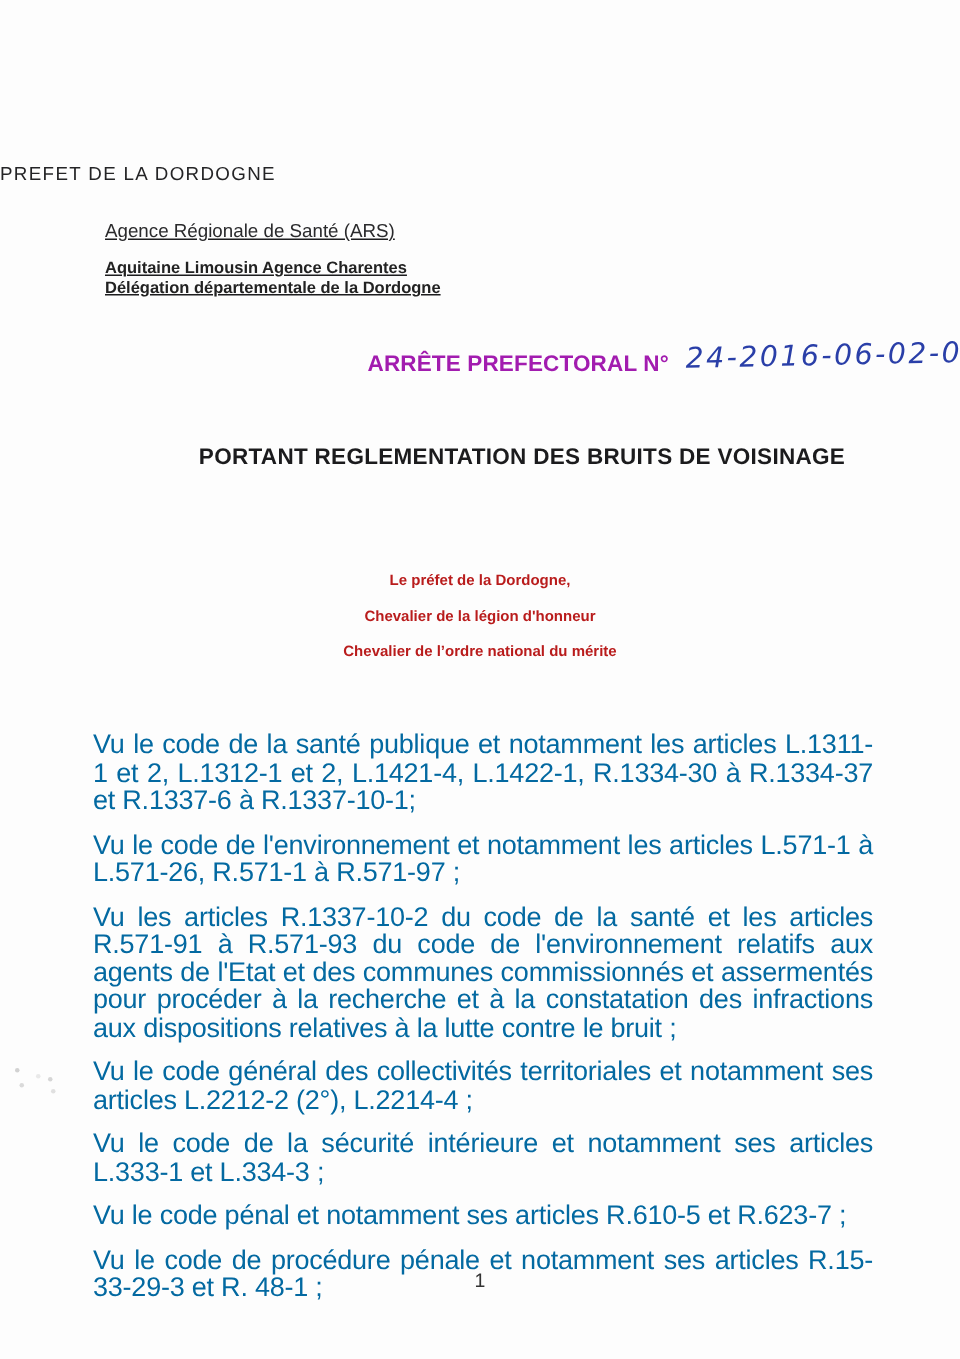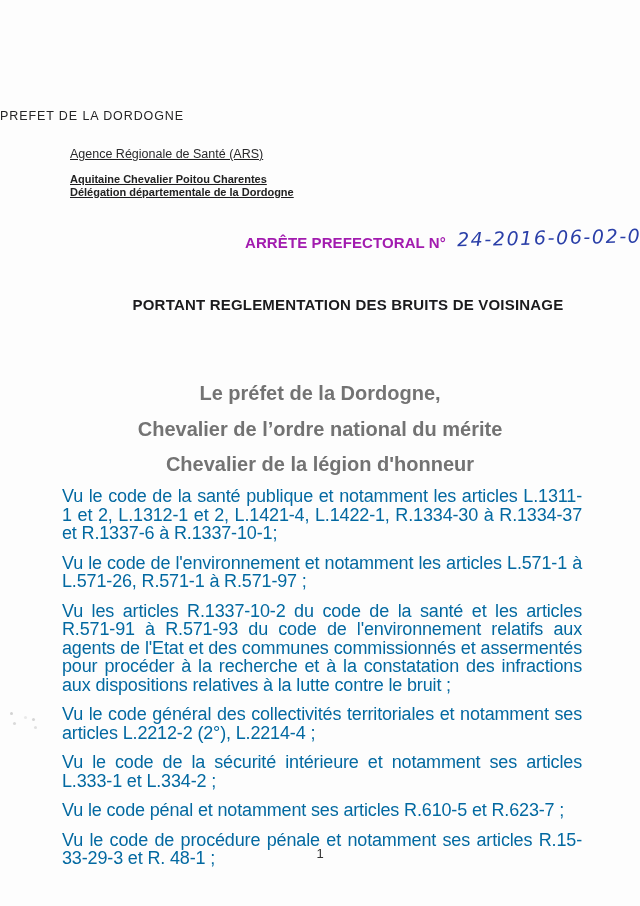--- a/index.html
+++ b/index.html
@@ -74,21 +74,21 @@
     letter-spacing: 0.2px;
     margin-left: 28px;
   }
 
   
   .salutation {
     position: absolute; top: 382px; left: 0; width: 100%;
     text-align: center;
   }
   .salutation-line {
-    font-size: 20px; font-weight: bold; color: #737373;
+    font-size: 10px; font-weight: bold; color: #b91c1c;
     margin-bottom: 12.5px;
   }
 
   
   .body-text {
     position: absolute; left: 62px; top: 487px; width: 520px;
   }
   .vu-paragraph {
     font-size: 18px; line-height: 18.5px;
     letter-spacing: -0.15px;
@@ -119,43 +119,43 @@
 </head>
 <body>
 
 <div class="page">
 
 
   <div class="prefecture">PREFET DE LA DORDOGNE</div>
 
   <div class="agency">
     <div class="agency-name">Agence Régionale de Santé (ARS)</div>
-    <div class="agency-region">Aquitaine Chevalier Poitou Charentes</div>
+    <div class="agency-region">Aquitaine Limousin Agence Charentes</div>
     <div class="agency-delegation">Délégation départementale de la Dordogne</div>
   </div>
 
   <div class="decree-line">
     <span class="decree-title">ARRÊTE PREFECTORAL N°</span>
     <span class="decree-number">24-2016-06-02-005</span>
   </div>
 
   <div class="decree-subject">PORTANT REGLEMENTATION DES BRUITS DE VOISINAGE</div>
 
   <div class="salutation">
     <div class="salutation-line">Le préfet de la Dordogne,</div>
+    <div class="salutation-line">Chevalier de la légion d'honneur</div>
     <div class="salutation-line">Chevalier de l’ordre national du mérite</div>
-    <div class="salutation-line">Chevalier de la légion d'honneur</div>
   </div>
 
   <div class="body-text">
     <p class="vu-paragraph">Vu le code de la santé publique et notamment les articles L.1311-1 et 2, L.1312-1 et 2, L.1421-4, L.1422-1, R.1334-30 à R.1334-37 et R.1337-6 à R.1337-10-1;</p>
     <p class="vu-paragraph">Vu le code de l'environnement et notamment les articles L.571-1 à L.571-26, R.571-1 à R.571-97 ;</p>
     <p class="vu-paragraph">Vu les articles R.1337-10-2 du code de la santé et les articles R.571-91 à R.571-93 du code de l'environnement relatifs aux agents de l'Etat et des communes commissionnés et assermentés pour procéder à la recherche et à la constatation des infractions aux dispositions relatives à la lutte contre le bruit ;</p>
     <p class="vu-paragraph">Vu le code général des collectivités territoriales et notamment ses articles L.2212-2 (2°), L.2214-4 ;</p>
-    <p class="vu-paragraph">Vu le code de la sécurité intérieure et notamment ses articles L.333-1 et L.334-2 ;</p>
+    <p class="vu-paragraph">Vu le code de la sécurité intérieure et notamment ses articles L.333-1 et L.334-3 ;</p>
     <p class="vu-paragraph">Vu le code pénal et notamment ses articles R.610-5 et R.623-7 ;</p>
     <p class="vu-paragraph">Vu le code de procédure pénale et notamment ses articles R.15-33-29-3 et R. 48-1 ;</p>
   </div>
 
   <div class="page-number">1</div>
 
   <div class="scan-smudge"></div>
 
 </div>
 

